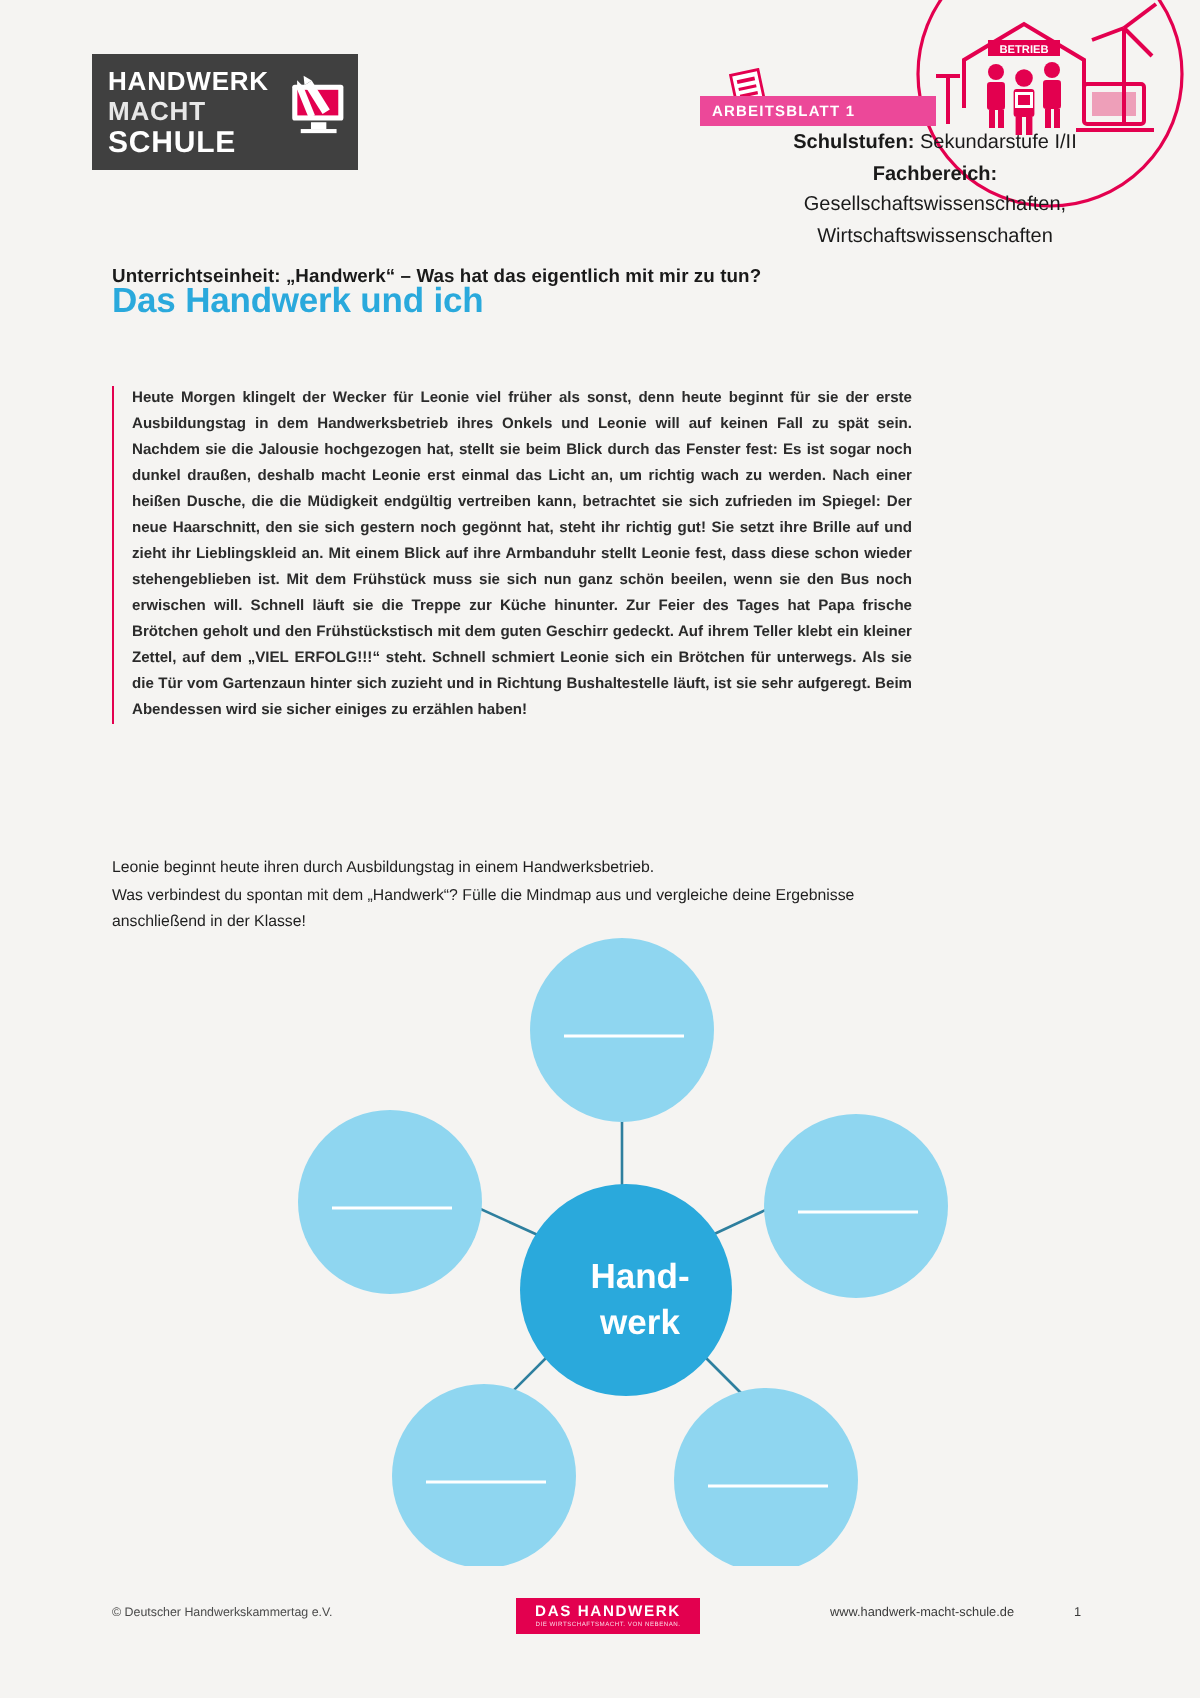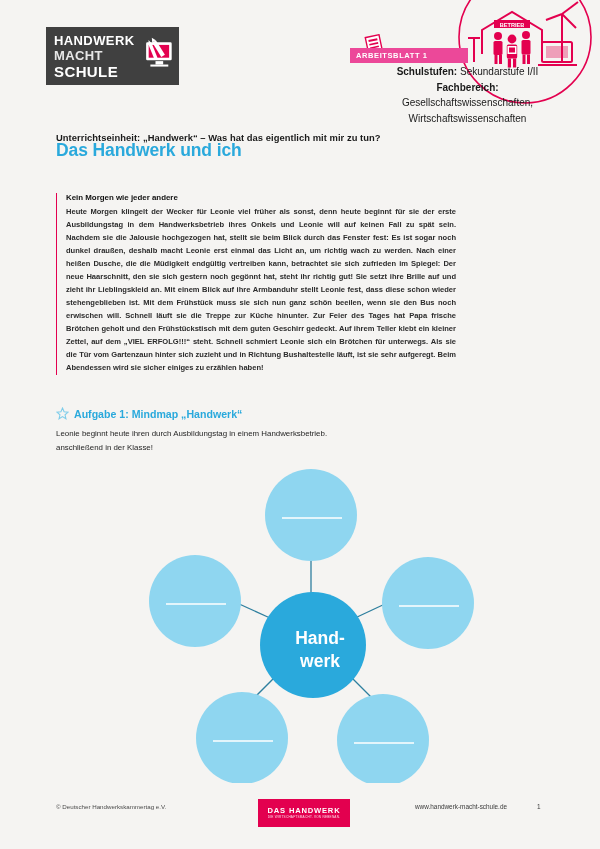--- a/index.html
+++ b/index.html
@@ -184,21 +184,21 @@
     left: 56px;
     top: 4px;
     font-size: 6.2px;
     color: #4b4b4b;
   }
   .footer-logo {
     position: absolute;
     left: 258px;
     top: 0px;
     width: 92px;
-    height: 28px;
+    height: 18px;
     background: #e3004f;
     color: #fff;
     display: flex;
     flex-direction: column;
     align-items: center;
     justify-content: center;
     gap: 1px;
   }
   .footer-logo .fl1 {
     font-size: 7.6px;
@@ -316,32 +316,26 @@
       <div><b>Fachbereich:</b></div>
       <div>Gesellschaftswissenschaften,</div>
       <div>Wirtschaftswissenschaften</div>
     </div>
   </div>
 
   <div class="kicker">Unterrichtseinheit: „Handwerk“ – Was hat das eigentlich mit mir zu tun?</div>
   <div class="headline">Das Handwerk und ich</div>
 
   <div class="story">
-    <div class="story-title">Kein Morgen wie jeder andere</div>
     <div class="story-text">Heute Morgen klingelt der Wecker für Leonie viel früher als sonst, denn heute beginnt für sie der erste Ausbildungstag in dem Handwerksbetrieb ihres Onkels und Leonie will auf keinen Fall zu spät sein. Nachdem sie die Jalousie hochgezogen hat, stellt sie beim Blick durch das Fenster fest: Es ist sogar noch dunkel draußen, deshalb macht Leonie erst einmal das Licht an, um richtig wach zu werden. Nach einer heißen Dusche, die die Müdigkeit endgültig vertreiben kann, betrachtet sie sich zufrieden im Spiegel: Der neue Haarschnitt, den sie sich gestern noch gegönnt hat, steht ihr richtig gut! Sie setzt ihre Brille auf und zieht ihr Lieblingskleid an. Mit einem Blick auf ihre Armbanduhr stellt Leonie fest, dass diese schon wieder stehengeblieben ist. Mit dem Frühstück muss sie sich nun ganz schön beeilen, wenn sie den Bus noch erwischen will. Schnell läuft sie die Treppe zur Küche hinunter. Zur Feier des Tages hat Papa frische Brötchen geholt und den Frühstückstisch mit dem guten Geschirr gedeckt. Auf ihrem Teller klebt ein kleiner Zettel, auf dem „VIEL ERFOLG!!!“ steht. Schnell schmiert Leonie sich ein Brötchen für unterwegs. Als sie die Tür vom Gartenzaun hinter sich zuzieht und in Richtung Bushaltestelle läuft, ist sie sehr aufgeregt. Beim Abendessen wird sie sicher einiges zu erzählen haben!</div>
   </div>
 
-  <div class="task-head">
-    <svg class="task-star" viewBox="0 0 24 24">
-      <polygon points="12,2 14.9,8.9 22.4,9.5 16.7,14.4 18.4,21.7 12,17.8 5.6,21.7 7.3,14.4 1.6,9.5 9.1,8.9" fill="none" stroke="#7fcdea" stroke-width="2"></polygon>
-    </svg>
-    <div class="task-title">Aufgabe 1: Mindmap „Handwerk“</div>
-  </div>
   <div class="task-text">
     <div>Leonie beginnt heute ihren durch Ausbildungstag in einem Handwerksbetrieb.</div>
+    <div>Was verbindest du spontan mit dem „Handwerk“? Fülle die Mindmap aus und vergleiche deine Ergebnisse</div>
     <div>anschließend in der Klasse!</div>
   </div>
 
   <svg class="mindmap" viewBox="0 0 345 315">
 
     <g stroke="#2e7f9e" stroke-width="1.3">
       <line x1="181" y1="163" x2="181" y2="92"></line>
       <line x1="140" y1="150" x2="85" y2="125"></line>
       <line x1="225" y1="150" x2="272" y2="128"></line>
       <line x1="152" y1="202" x2="118" y2="236"></line>

